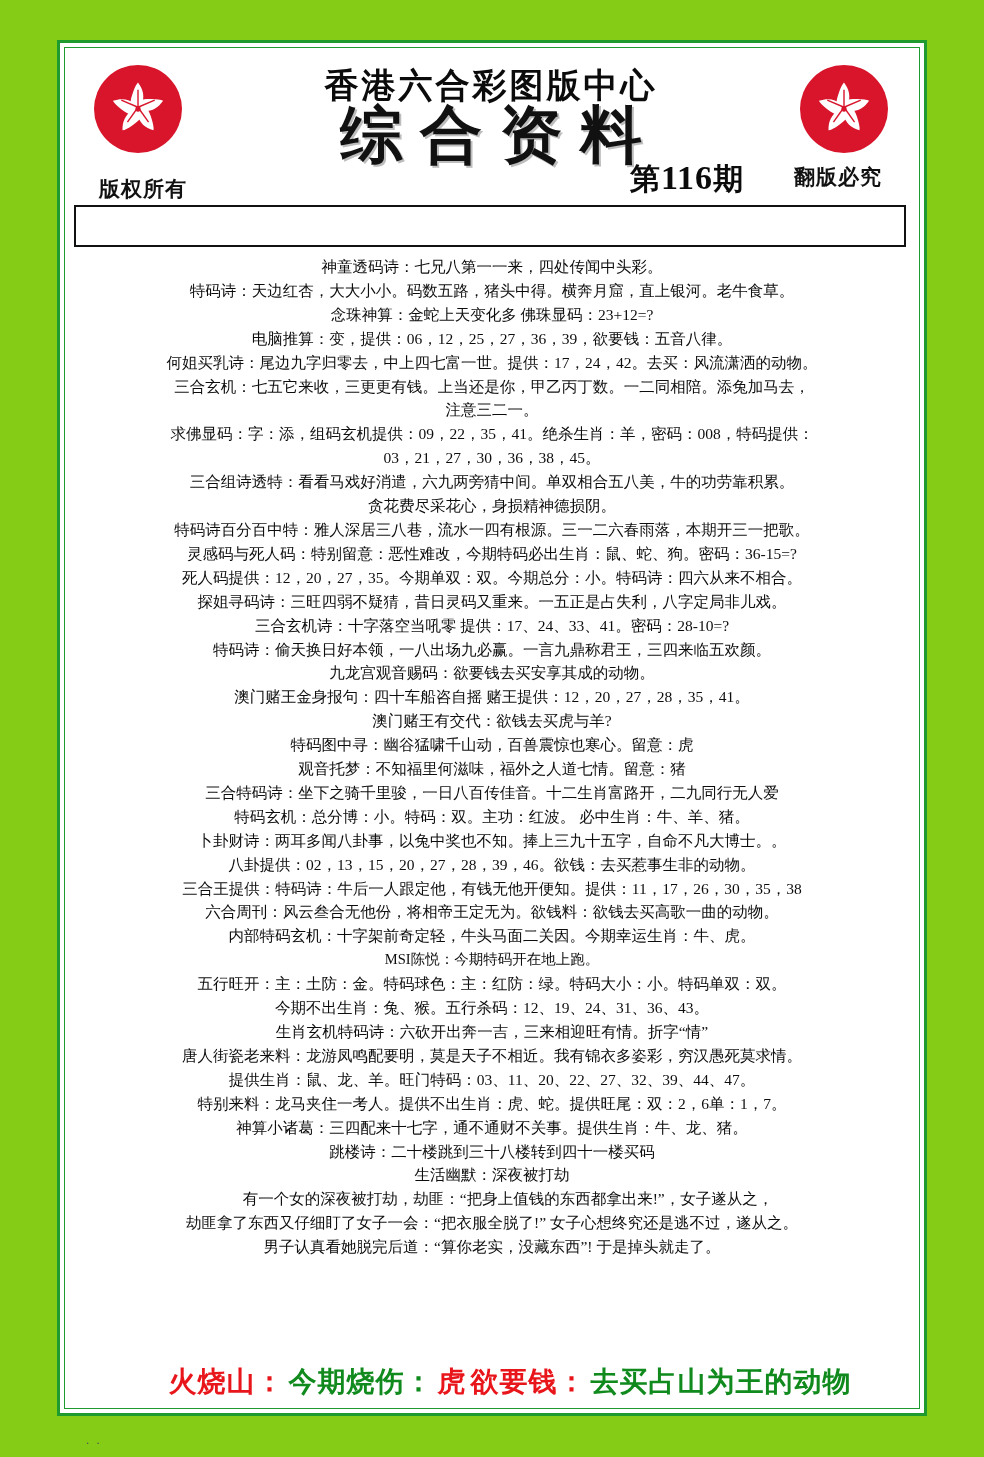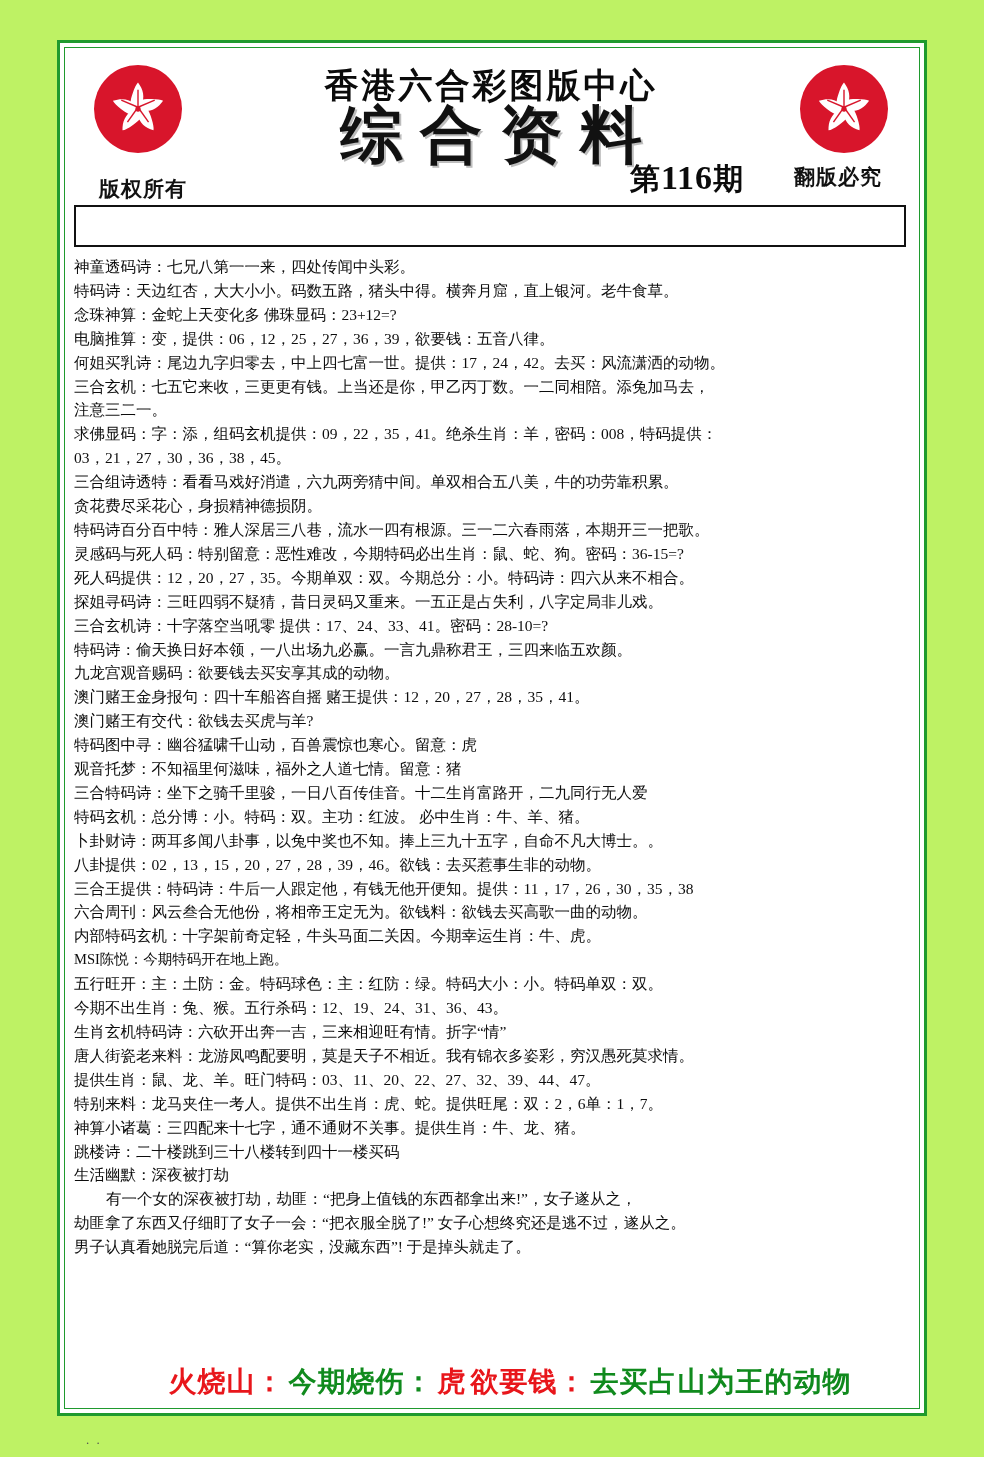--- a/index.html
+++ b/index.html
@@ -12,21 +12,21 @@
     height: 1457px;
     font-family: "Liberation Serif", "DejaVu Serif", serif;
     position: relative;
     overflow: hidden;
   }
   .page {
     position: absolute;
     left: 0; top: 0;
     width: 984px;
     height: 1457px;
-    background: #bef264;
+    background: #84cc16;
   }
   
   .outer-frame {
     position: absolute;
     left: 57px;
     top: 40px;
     width: 870px;
     height: 1376px;
     border: 3px solid #1f9a2e;
     background: #ffffff;
@@ -146,20 +146,21 @@
     width: 836px;
     font-size: 15.5px;
     line-height: 23.4px;
     color: #0d0d0d;
     font-family: "Liberation Serif", "DejaVu Serif", serif;
   }
   .body-text p {
     margin: 0 0 0.5px 0;
     padding: 0;
     white-space: pre-wrap;
+    text-align: center;
   }
   .body-text p.indent {
     text-indent: 32px;
   }
   .body-text p.small {
     font-size: 14.5px;
   }
 
   
   .footer-banner {

